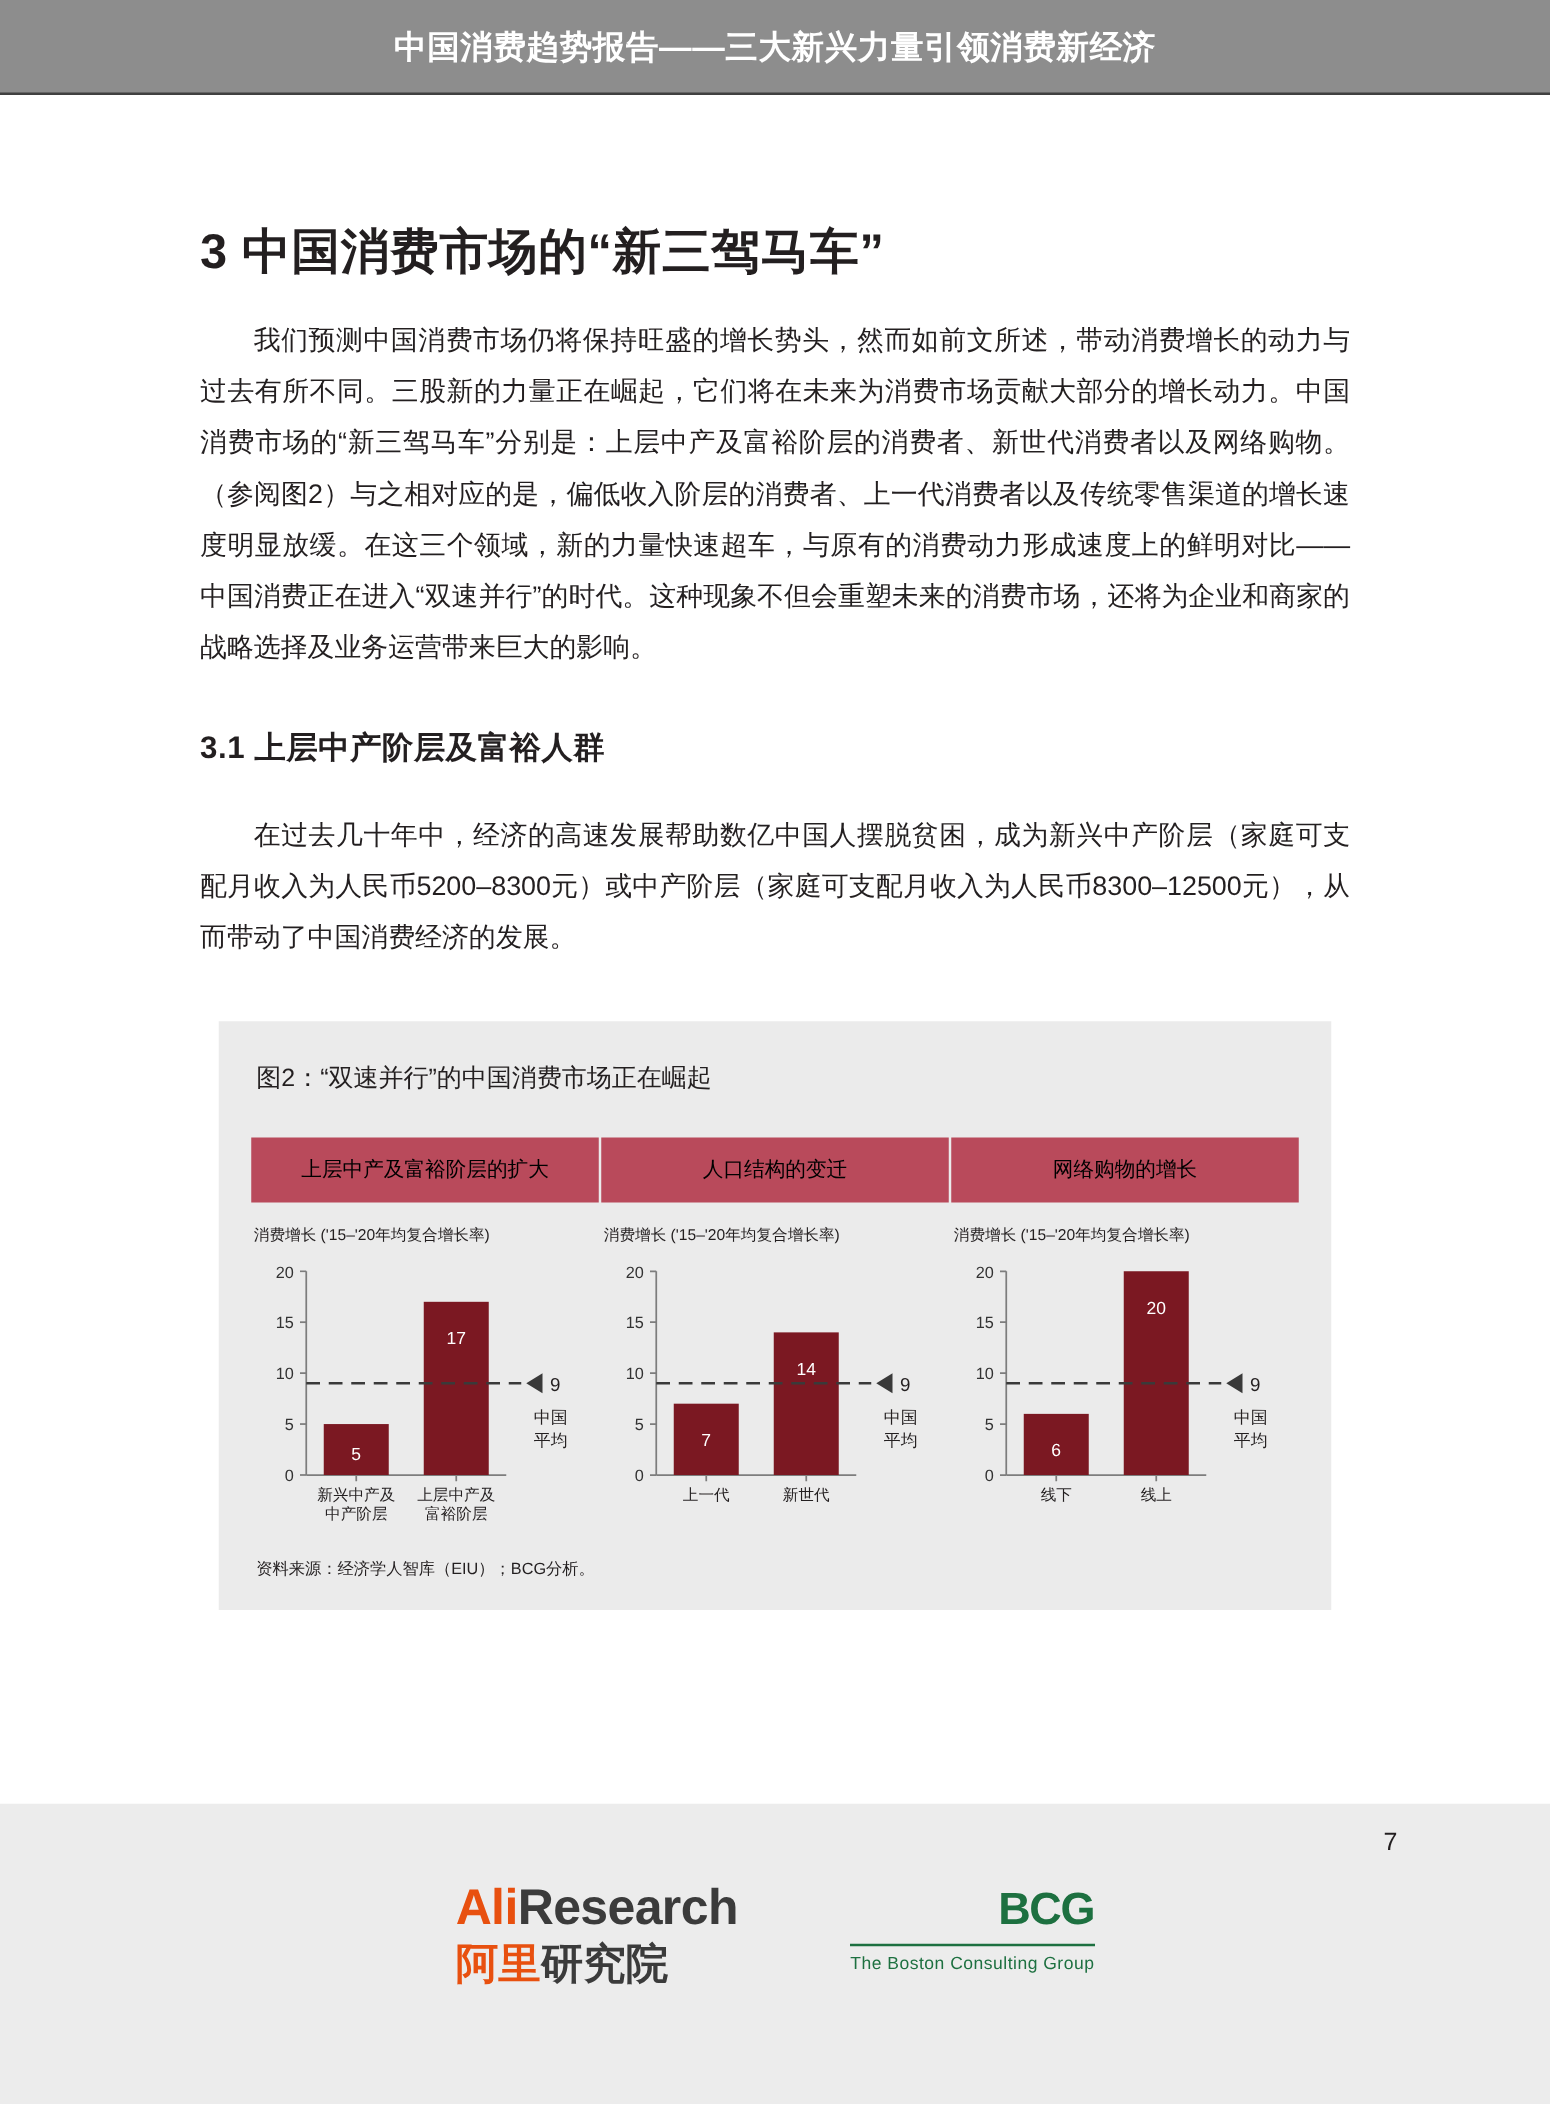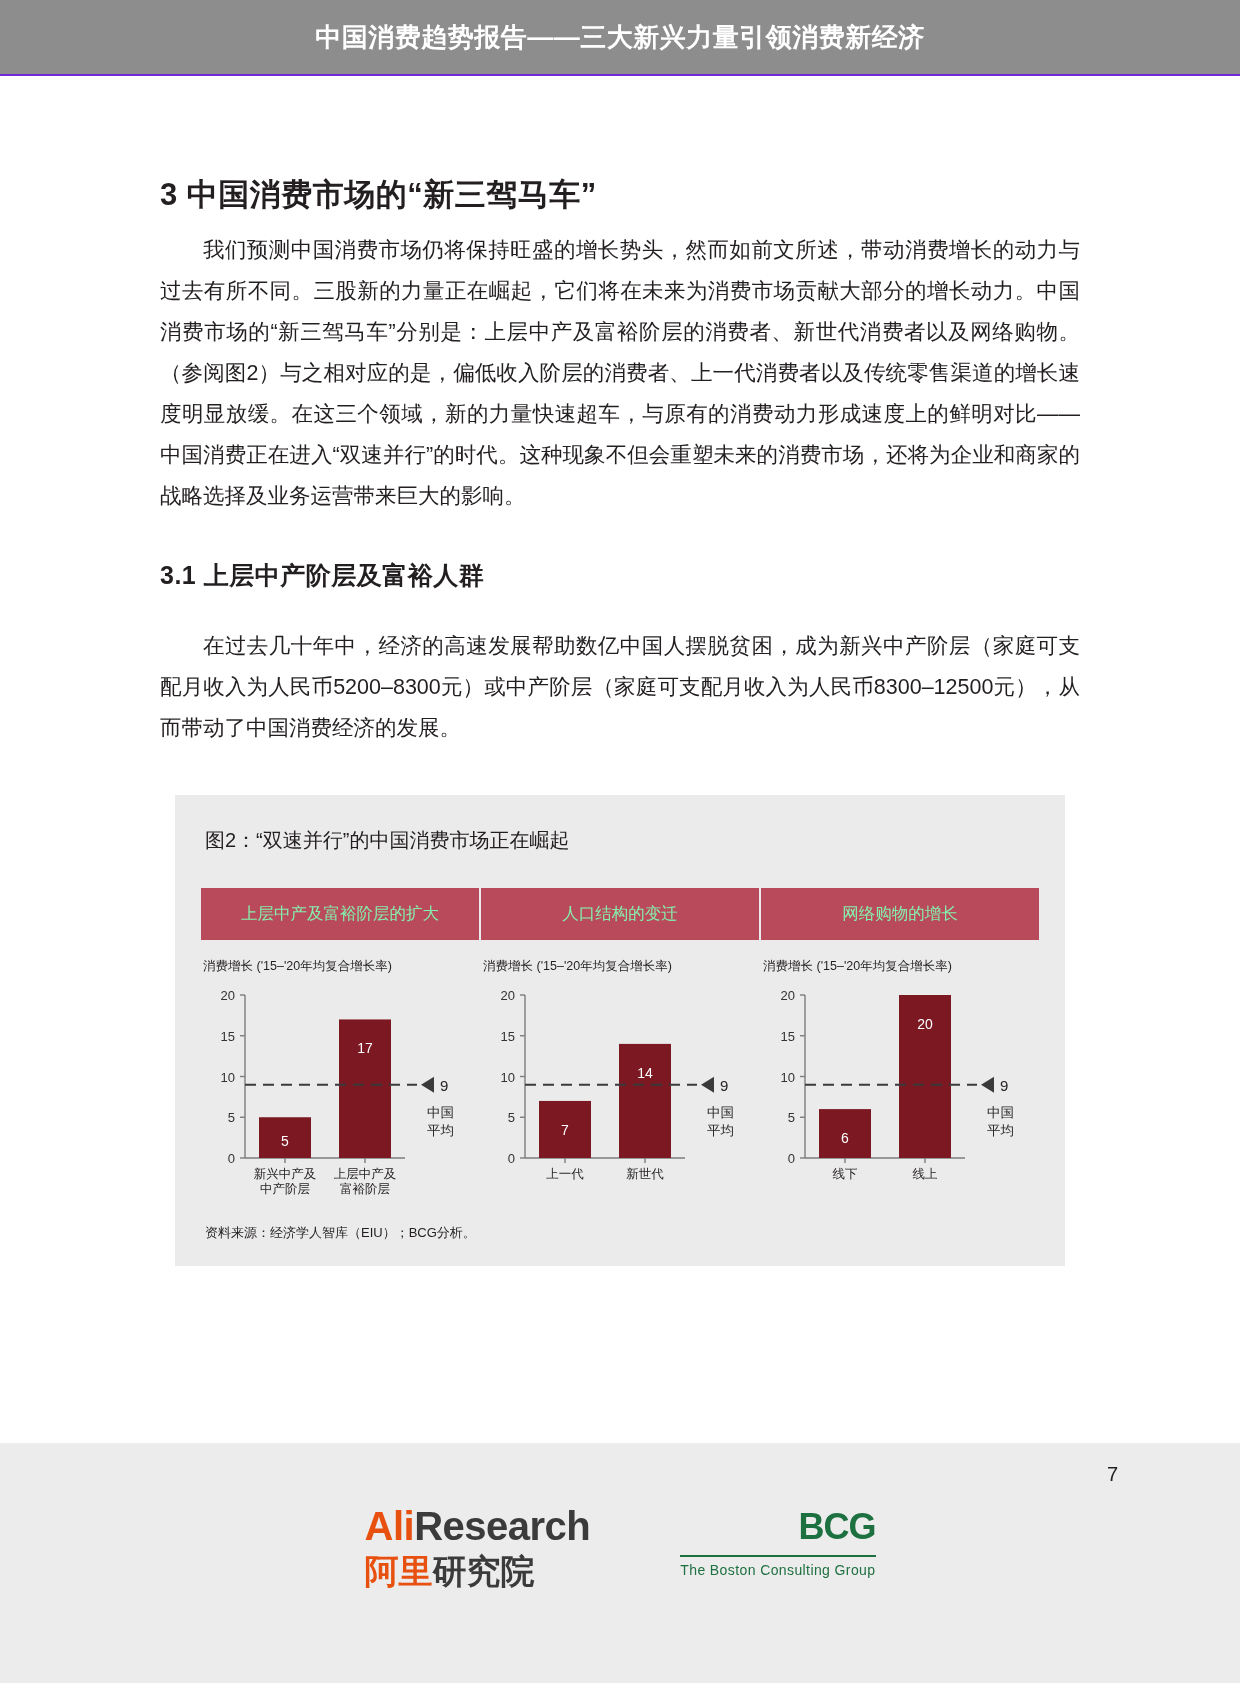--- a/index.html
+++ b/index.html
@@ -8,56 +8,56 @@
     background:#ffffff;
     font-family:"Liberation Sans","DejaVu Sans",sans-serif;
     color:#231f20;
     position:relative;
     overflow:hidden;
   }
   
   .header-banner{
     position:absolute;left:0;top:0;width:1240px;height:74px;
     background:#8d8d8d;
-    border-bottom:2px solid #6d28d9;
+    border-bottom:2px solid #404040;
     display:flex;align-items:center;justify-content:center;
   }
   .header-title{
     color:#ffffff;font-size:26px;font-weight:bold;letter-spacing:.5px;
   }
   
   .page-body{
     position:absolute;left:0;top:74px;width:1240px;
   }
   .content{
     margin:0 auto;width:920px;padding-top:100px;
   }
   h1.sec-title{
-    font-size:31px;font-weight:bold;margin:0 0 14px 0;letter-spacing:.5px;
+    font-size:39px;font-weight:bold;margin:0 0 24px 0;letter-spacing:.5px;
     color:#231f20;
   }
   h2.subsec-title{
     font-size:25px;font-weight:bold;margin:42px 0 34px 0;letter-spacing:.5px;
     color:#231f20;
   }
   p.para{
     font-size:21.5px;line-height:41px;margin:0 0 26px 0;text-align:justify;
     text-indent:2em;color:#231f20;
   }
   p.para.last{margin-bottom:0;}
   
   .figure-box{
     margin:46px auto 0 auto;width:890px;background:#ebebeb;
     padding:26px 26px 22px 26px;box-sizing:border-box;
   }
   .fig-title{font-size:20px;font-weight:normal;margin:6px 0 34px 4px;color:#231f20;}
   .panels{display:flex;justify-content:space-between;}
   .panel{width:278px;}
   .panel-head{
-    background:#b94a5b;color:#86efac;text-align:center;
+    background:#b94a5b;color:#000000;text-align:center;
     font-size:16.5px;padding:15px 20px;margin-bottom:18px;
   }
   .panel-sub{font-size:12.5px;color:#231f20;margin:0 0 8px 2px;}
   .plot{position:relative;height:215px;}
   .plot svg{display:block;}
   .src-note{font-size:13px;color:#231f20;margin:26px 0 2px 4px;}
   
   .footer{
     position:absolute;left:0;top:1443px;width:1240px;height:240px;
     background:#ececec;

